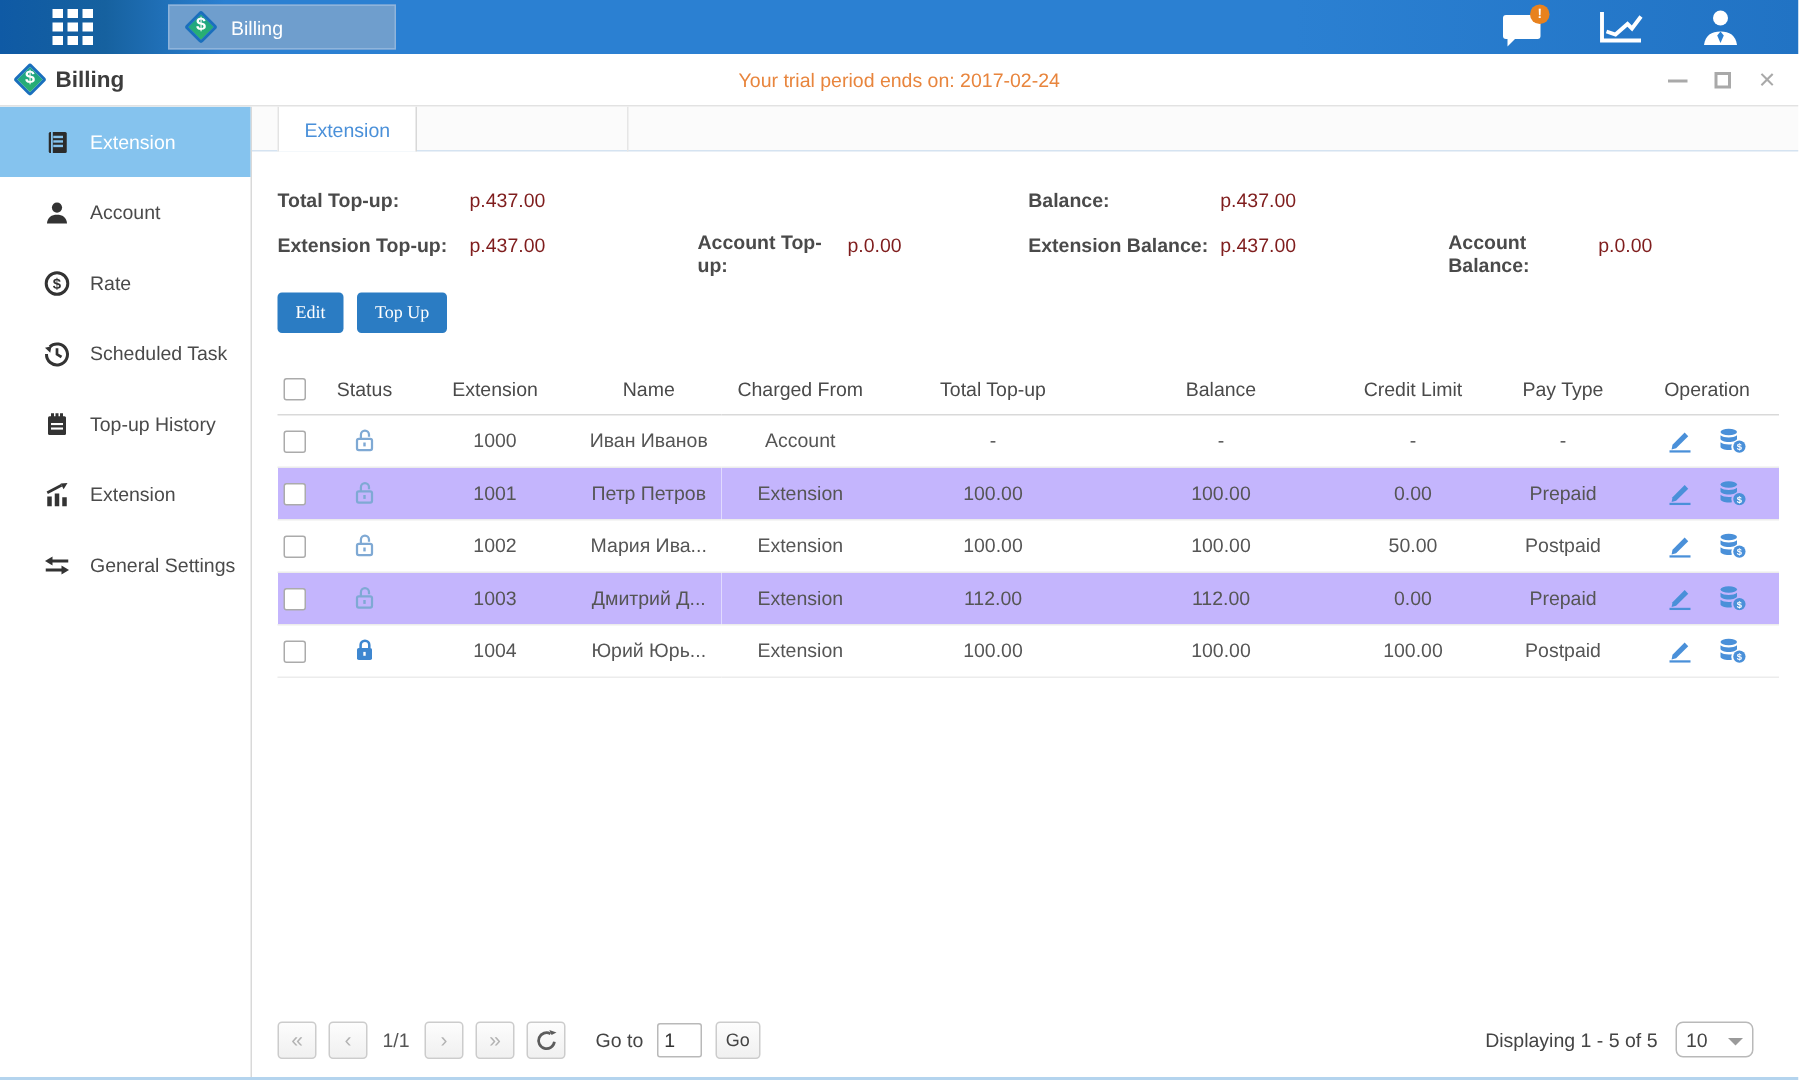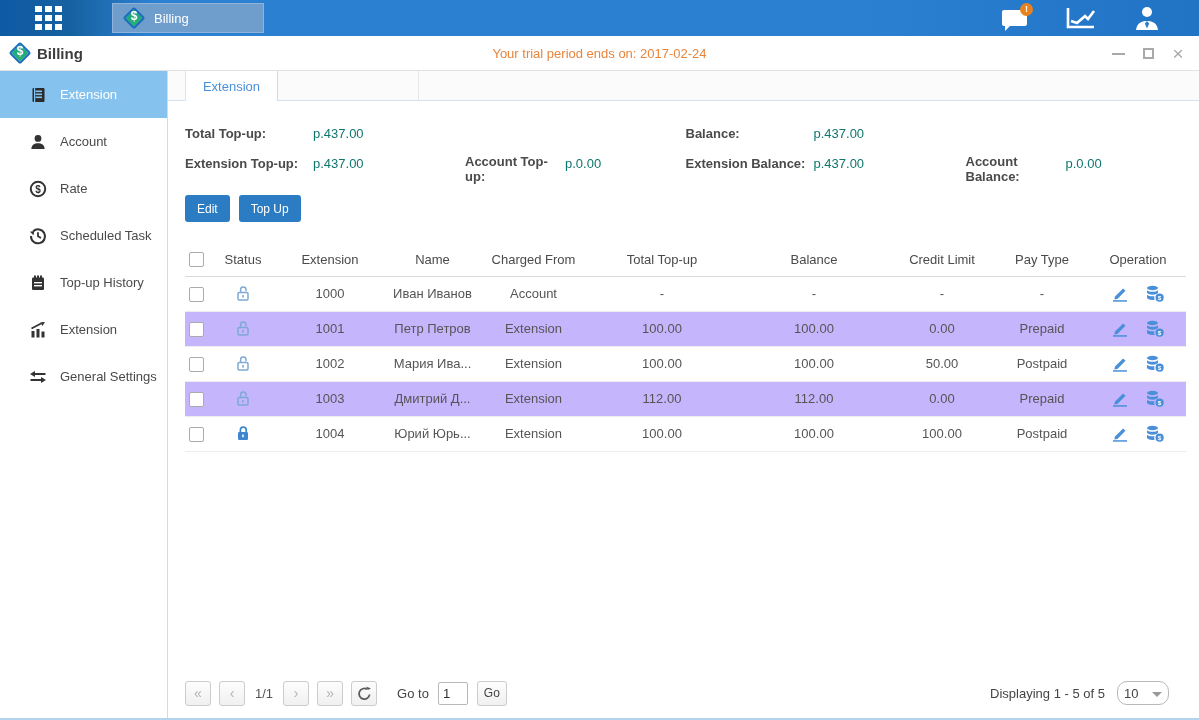--- a/index.html
+++ b/index.html
@@ -47,25 +47,25 @@
   .tab { height:30px; display:flex; align-items:center; justify-content:center; font-size:13px; }
   .tab.active { width:93px; background:#fff; color:#4a90d9; border-left:1px solid #e3e3e3; border-right:1px solid #d8d8d8; margin-bottom:-1px; cursor:pointer; }
   .tab.blank { width:141px; border-right:1px solid #e6e6e6; }
 
   
   .stats { display:flex; padding:17px 13px 0 17px; }
   .stats-col { width:50%; }
   .stat-row { display:flex; height:30px; align-items:center; font-size:13px; }
   .stat-label { font-weight:bold; color:#4a4a4a; width:128px; flex:0 0 128px; }
   .stat-label.second { width:100px; flex:0 0 100px; margin-left:42px;margin-top:12px; }
-  .stat-value { color:#0f766e; width:110px; }
+  .stat-value { color:#7f1d1d; width:110px; }
 
   
   .btnrow { display:flex; gap:9px; padding:17px 0 0 17px; }
-  .btn-blue { background:#2b7cc3; color:#fff; border:none; border-radius:3px; font-size:12px; font-family:Liberation Sans, sans-serif; padding:0 12px; height:27px; cursor:pointer; }
+  .btn-blue { background:#2b7cc3; color:#fff; border:none; border-radius:3px; font-size:12px; font-family:Liberation Serif, serif; padding:0 12px; height:27px; cursor:pointer; }
 
   
   .tablewrap { padding:21px 13px 0 17px; }
   table { width:100%; border-collapse:collapse; table-layout:fixed; }
   th { height:33px; font-weight:normal; font-size:13px; color:#4a4a4a; border-bottom:1px solid #d9d9d9; text-align:center; }
   td { height:35px; font-size:13px; color:#555; border-bottom:1px solid #ececec; text-align:center; overflow:hidden; white-space:nowrap; }
   tr.even td { background:#c4b5fd; }
   .cb { display:inline-block; width:15px; height:15px; border:1px solid #ababab; border-radius:2px; background:#fff; vertical-align:middle; cursor:pointer; }
   th.cbcol, td.cbcol { text-align:left; padding-left:4px; }
   .op-icons { display:flex; justify-content:center; align-items:center; gap:16px; }
@@ -76,21 +76,21 @@
   .spacer { flex:1; }
   .pager { flex:0 0 40px; display:flex; align-items:center; padding:0 30px 10px 17px; }
   .pg-btn { width:26px; height:25px; background:linear-gradient(#fdfdfd,#f0f0f0); border:1px solid #ccc; border-radius:3px; color:#b3b3b3; font-size:14px; display:flex; align-items:center; justify-content:center; margin-right:8px; cursor:pointer; }
   .pg-info { color:#555; font-size:13px; margin:0 10px 0 2px; }
   .pg-refresh { color:#555; }
   .goto-label { font-size:13px; color:#444; margin:0 9px 0 12px; }
   .goto-input { width:30px; height:23px; border:1px solid #b9b9b9; border-radius:2px; font-size:13px; font-family:inherit; padding:0 4px; color:#333; margin-right:9px; }
   .pg-go { width:30px; color:#444; font-size:12px; }
   .pg-right { margin-left:auto; display:flex; align-items:center; gap:12px; }
   .displaying { font-size:13px; color:#444; }
-  .page-size { width:52px; height:24px; border:1px solid #b9b9b9; border-radius:10px; background:#fff; display:flex; align-items:center; padding:0 6px; font-size:13px; color:#444; cursor:pointer; position:relative; }
+  .page-size { width:52px; height:24px; border:1px solid #b9b9b9; border-radius:5px; background:#fff; display:flex; align-items:center; padding:0 6px; font-size:13px; color:#444; cursor:pointer; position:relative; }
   .page-size .arrow { position:absolute; right:6px; top:10px; width:0; height:0; border-left:5px solid transparent; border-right:5px solid transparent; border-top:5px solid #9a9a9a; }
 </style>
 </head>
 <body>
 
 <div class="screen">
 
   <div class="topbar">
     <div class="grid-icon">
       <span></span>

